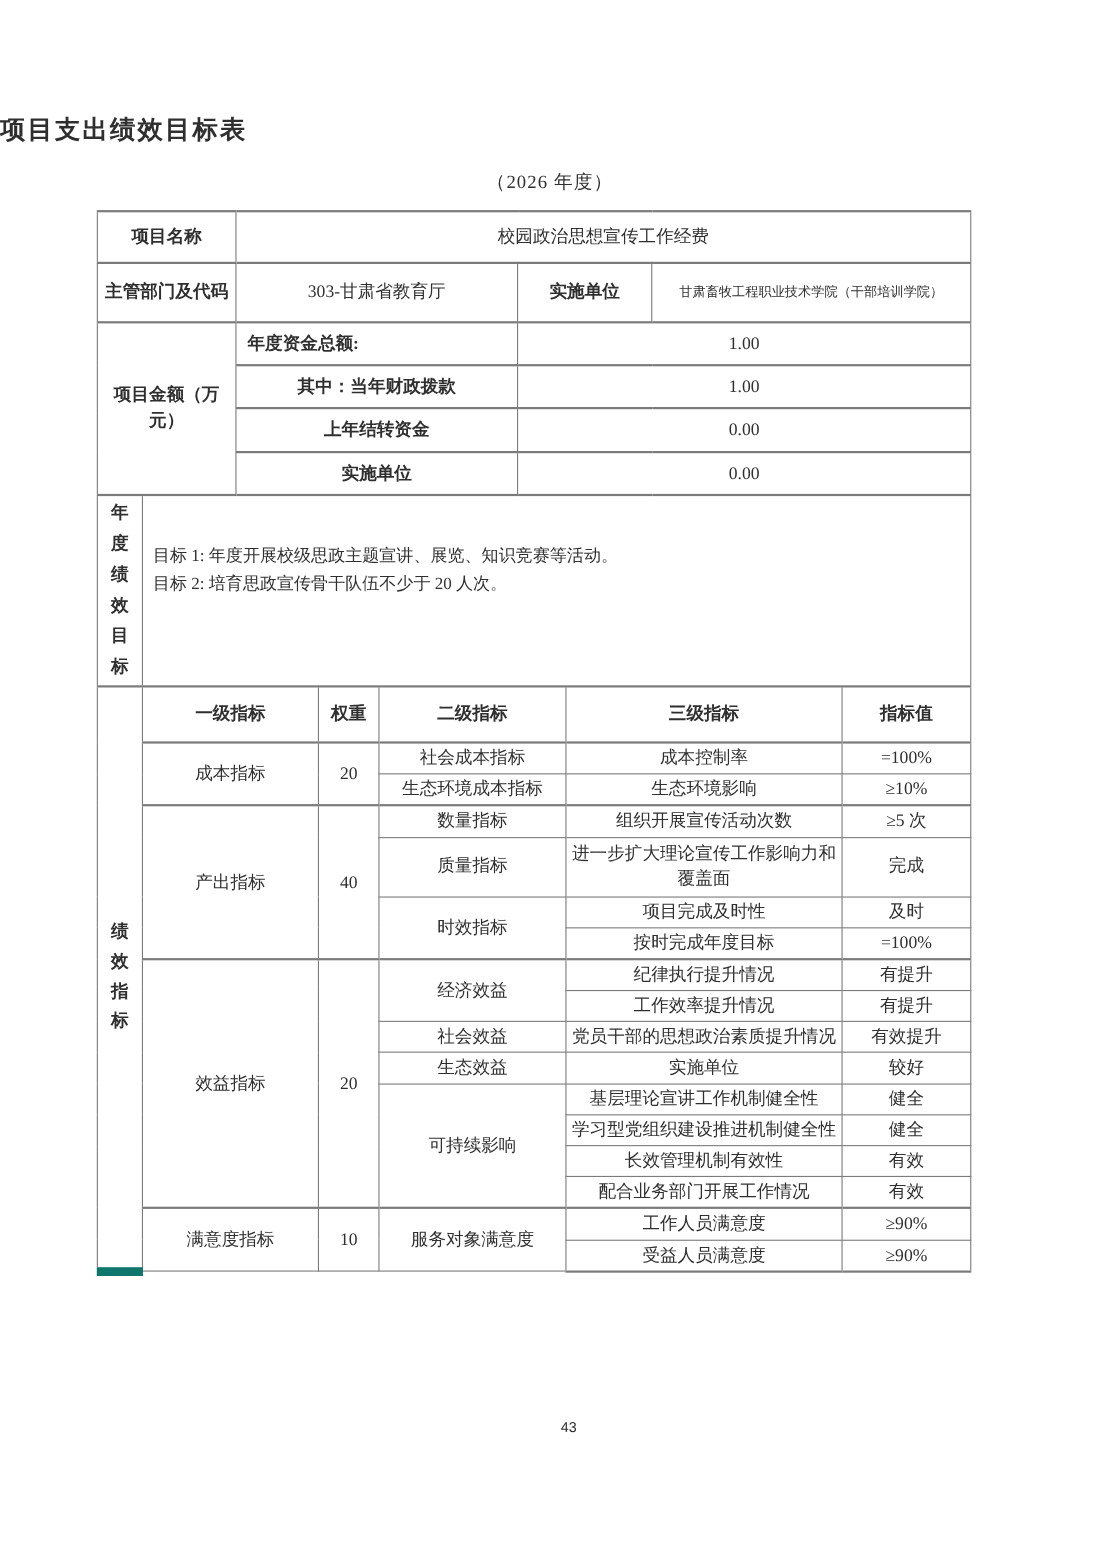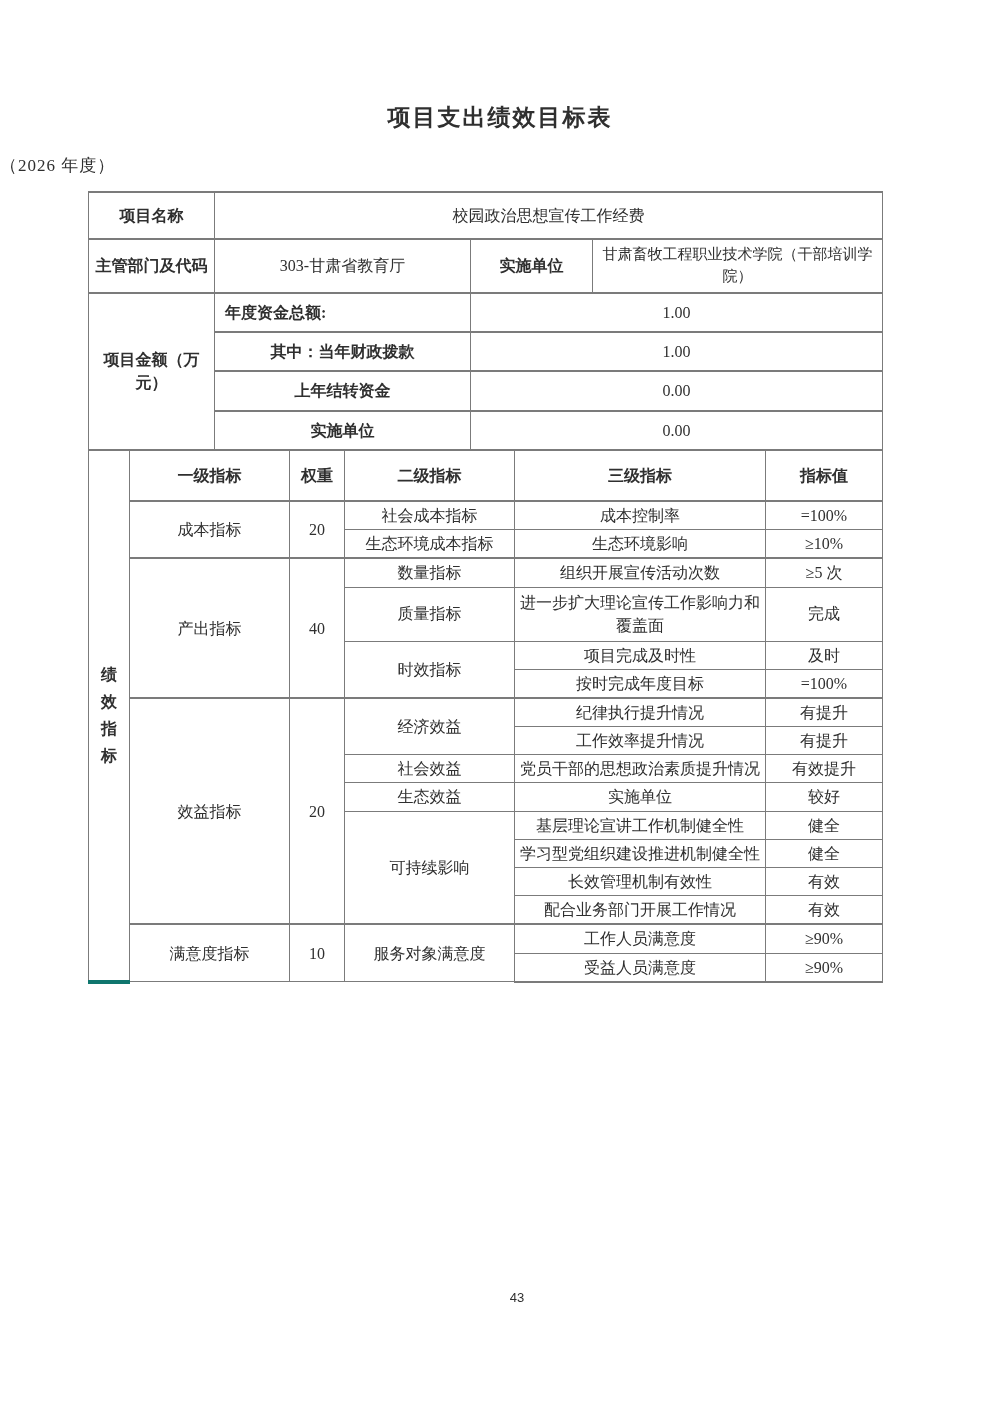--- a/index.html
+++ b/index.html
@@ -3,25 +3,25 @@
 <meta charset="utf-8">
 <style>
   html,body{margin:0;padding:0;}
   body{
     width:1000px;height:1414px;background:#ffffff;position:relative;
     font-family:"Liberation Serif","DejaVu Serif",serif;
     color:#2f2f2f;overflow:hidden;
   }
   *{box-sizing:border-box;}
   .doc-title{
-    margin:104px 0 0 0;text-align:center;font-size:23px;font-weight:bold;
+    margin:104px 0 0 0;font-size:23px;font-weight:bold;
     letter-spacing:2px;line-height:1.2;
   }
   .doc-subtitle{
-    margin:24px 0 0 0;text-align:left;font-size:17px;font-weight:normal;
+    margin:24px 0 0 0;text-align:center;font-size:17px;font-weight:normal;
     letter-spacing:1px;line-height:1.2;
   }
   .sheet{margin:15px 0 0 88px;width:794px;}
   table{border-collapse:collapse;table-layout:fixed;width:794px;}
   td{
     border:1px solid #7b7b7b;font-size:16px;text-align:center;
     vertical-align:middle;padding:2px 4px;line-height:1.45;
     word-break:break-all;
   }
   
@@ -75,21 +75,21 @@
       </colgroup>
     <tbody>
         <tr class="r47">
       <td class="lbl">项目名称</td>
       <td colspan="3">校园政治思想宣传工作经费</td>
     </tr>
     <tr class="r54">
       <td class="lbl">主管部门及代码</td>
       <td>303-甘肃省教育厅</td>
       <td class="lbl">实施单位</td>
-      <td style="font-size:15px;">甘肃畜牧工程职业技术学院（干部培训学院）</td>
+      <td style="font-size:12px;">甘肃畜牧工程职业技术学院（干部培训学院）</td>
     </tr>
     <tr class="r39">
       <td class="lbl" rowspan="4">
         <div class="amount-label-inner">项目金额（万元）</div>
       </td>
       <td class="lbl fund-lbl-first">年度资金总额:</td>
       <td colspan="2">1.00</td>
     </tr>
     <tr class="r39">
       <td class="lbl">其中：当年财政拨款</td>
@@ -99,33 +99,50 @@
       <td class="lbl">上年结转资金</td>
       <td colspan="2">0.00</td>
     </tr>
     <tr class="r39">
       <td class="lbl">实施单位</td>
       <td colspan="2">0.00</td>
     </tr>
   </tbody>
     </table>
 
+  <table class="goal">
+    <colgroup>
+        <col style="width:41px">
+        <col style="width:753px">
+      </colgroup>
+    <tbody>
+        <tr class="r164">
+      <td>
+        <div class="vstack wide">年度绩效目标</div>
+      </td>
+      <td class="goal-text">
+        <div>目标 1: 年度开展校级思政主题宣讲、展览、知识竞赛等活动。</div>
+        <div>目标 2: 培育思政宣传骨干队伍不少于 20 人次。</div>
+      </td>
+    </tr>
+  </tbody>
+    </table>
 
   <table class="ind">
     <colgroup>
         <col style="width:41px">
         <col style="width:160px">
         <col style="width:55px">
         <col style="width:170px">
         <col style="width:251px">
         <col style="width:117px">
       </colgroup>
     <tbody>
         <tr class="hdr">
-      <td rowspan="17" style="border-bottom:4px solid #0f766e;">
+      <td rowspan="17" style="border-bottom:8px solid #0f766e;">
         <div class="vstack">绩效指标</div>
       </td>
       <td>一级指标</td>
       <td>权重</td>
       <td>二级指标</td>
       <td>三级指标</td>
       <td>指标值</td>
     </tr>
 
     <tr class="grp">

